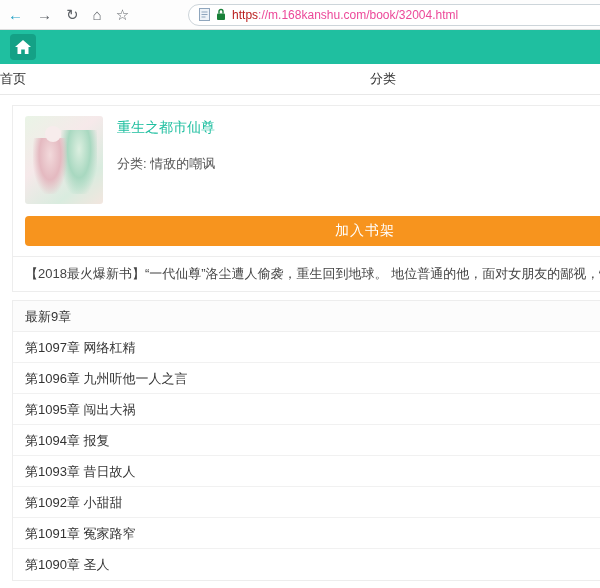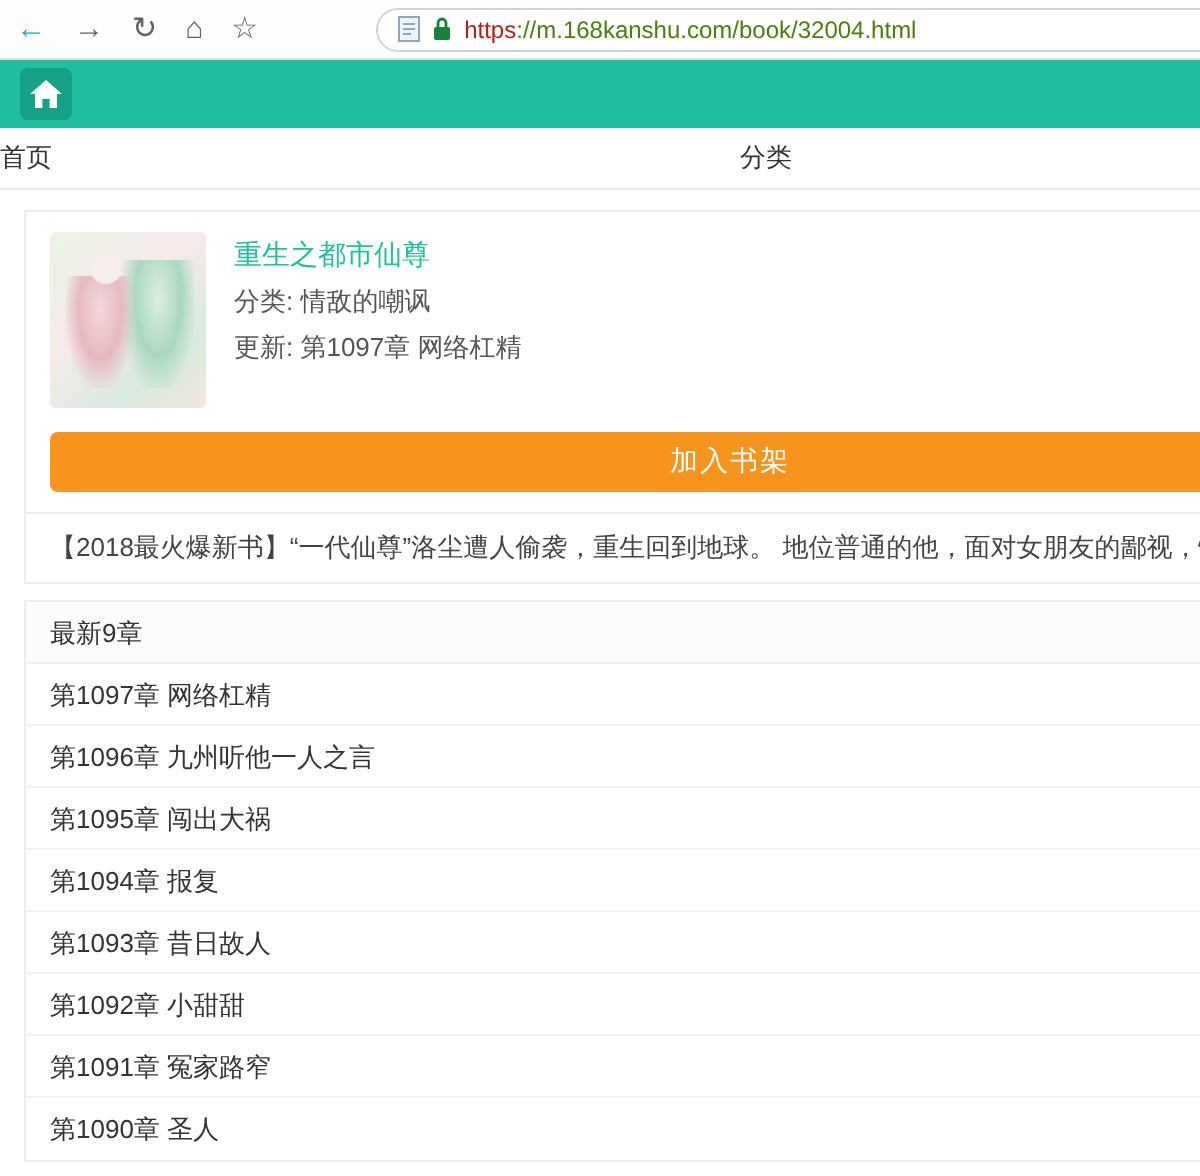--- a/index.html
+++ b/index.html
@@ -19,21 +19,21 @@
   }
   .tb-icon { font-size:15px; color:#5f6368; line-height:1; cursor:default; }
   .tb-icon.back { color:#26a3c7; font-weight:bold; }
   .addr {
     flex:1; height:22px; margin-left:45px;
     border:1px solid #cdd5da; border-radius:12px; background:#fff;
     display:flex; align-items:center; gap:6px; padding:0 10px;
     font-size:12px; color:#202124;
   }
   .url-scheme { color:#b91c1c; }
-  .url-rest { color:#4d7c0f; }
+  .url-rest { color:#ec4899; }
 
   
   .site-header {
     width:740px; height:34px; background:#1fbfa0;
     display:flex; align-items:center; padding-left:10px;
   }
   .home-btn {
     width:26px; height:26px; border-radius:4px; background:#14a186;
     display:flex; align-items:center; justify-content:center; cursor:pointer;
   }
@@ -55,21 +55,21 @@
     width:78px; height:88px; border-radius:3px; flex:none;
     background:linear-gradient(140deg,#e9f4e6 0%,#f6e9ea 40%,#d9ecdf 75%,#f3e6df 100%);
     position:relative; overflow:hidden;
   }
   .cover .blob1 { position:absolute; left:8px; top:22px; width:34px; height:56px;
     background:radial-gradient(ellipse at 50% 30%, #f2d9db 0%, #e4b9c0 45%, transparent 75%); }
   .cover .blob2 { position:absolute; right:6px; top:14px; width:36px; height:64px;
     background:radial-gradient(ellipse at 50% 30%, #dcefe0 0%, #a8d8c0 45%, transparent 78%); }
   .cover .blob3 { position:absolute; left:20px; top:10px; width:16px; height:16px; border-radius:50%;
     background:#f7ecec; }
-  .info { font-size:13px; color:#555; display:flex; flex-direction:column; gap:5px; padding-top:3px; }
+  .info { font-size:13px; color:#555; display:flex; flex-direction:column; gap:18px; padding-top:3px; }
   .title { color:#1fbfa0; font-size:14px; }
   .add-btn {
     display:block; margin-top:12px; height:30px; width:680px;
     background:#f7941e; color:#fff; border:none; border-radius:4px;
     font-size:14px; letter-spacing:1px; cursor:pointer;
   }
 
   
   .desc {
     margin:-1px 0 0 12px; width:716px; background:#fff;
@@ -137,21 +137,20 @@
     <div class="card">
       <div class="card-row">
         <div class="cover">
           <div class="blob2"></div>
           <div class="blob1"></div>
           <div class="blob3"></div>
         </div>
         <div class="info">
           <div class="title">重生之都市仙尊</div>
           <div>分类: 情敌的嘲讽</div>
-          <div>更新: 第1097章 网络杠精</div>
         </div>
       </div>
       <button class="add-btn">加入书架</button>
     </div>
 
     <div class="desc">【2018最火爆新书】“一代仙尊”洛尘遭人偷袭，重生回到地球。 地位普通的他，面对女朋友的鄙视，情敌的嘲讽，父母</div>
 
     <div class="chapters">
       <div class="chap-header">最新9章</div>
       <div class="chap-row">第1097章 网络杠精</div>

